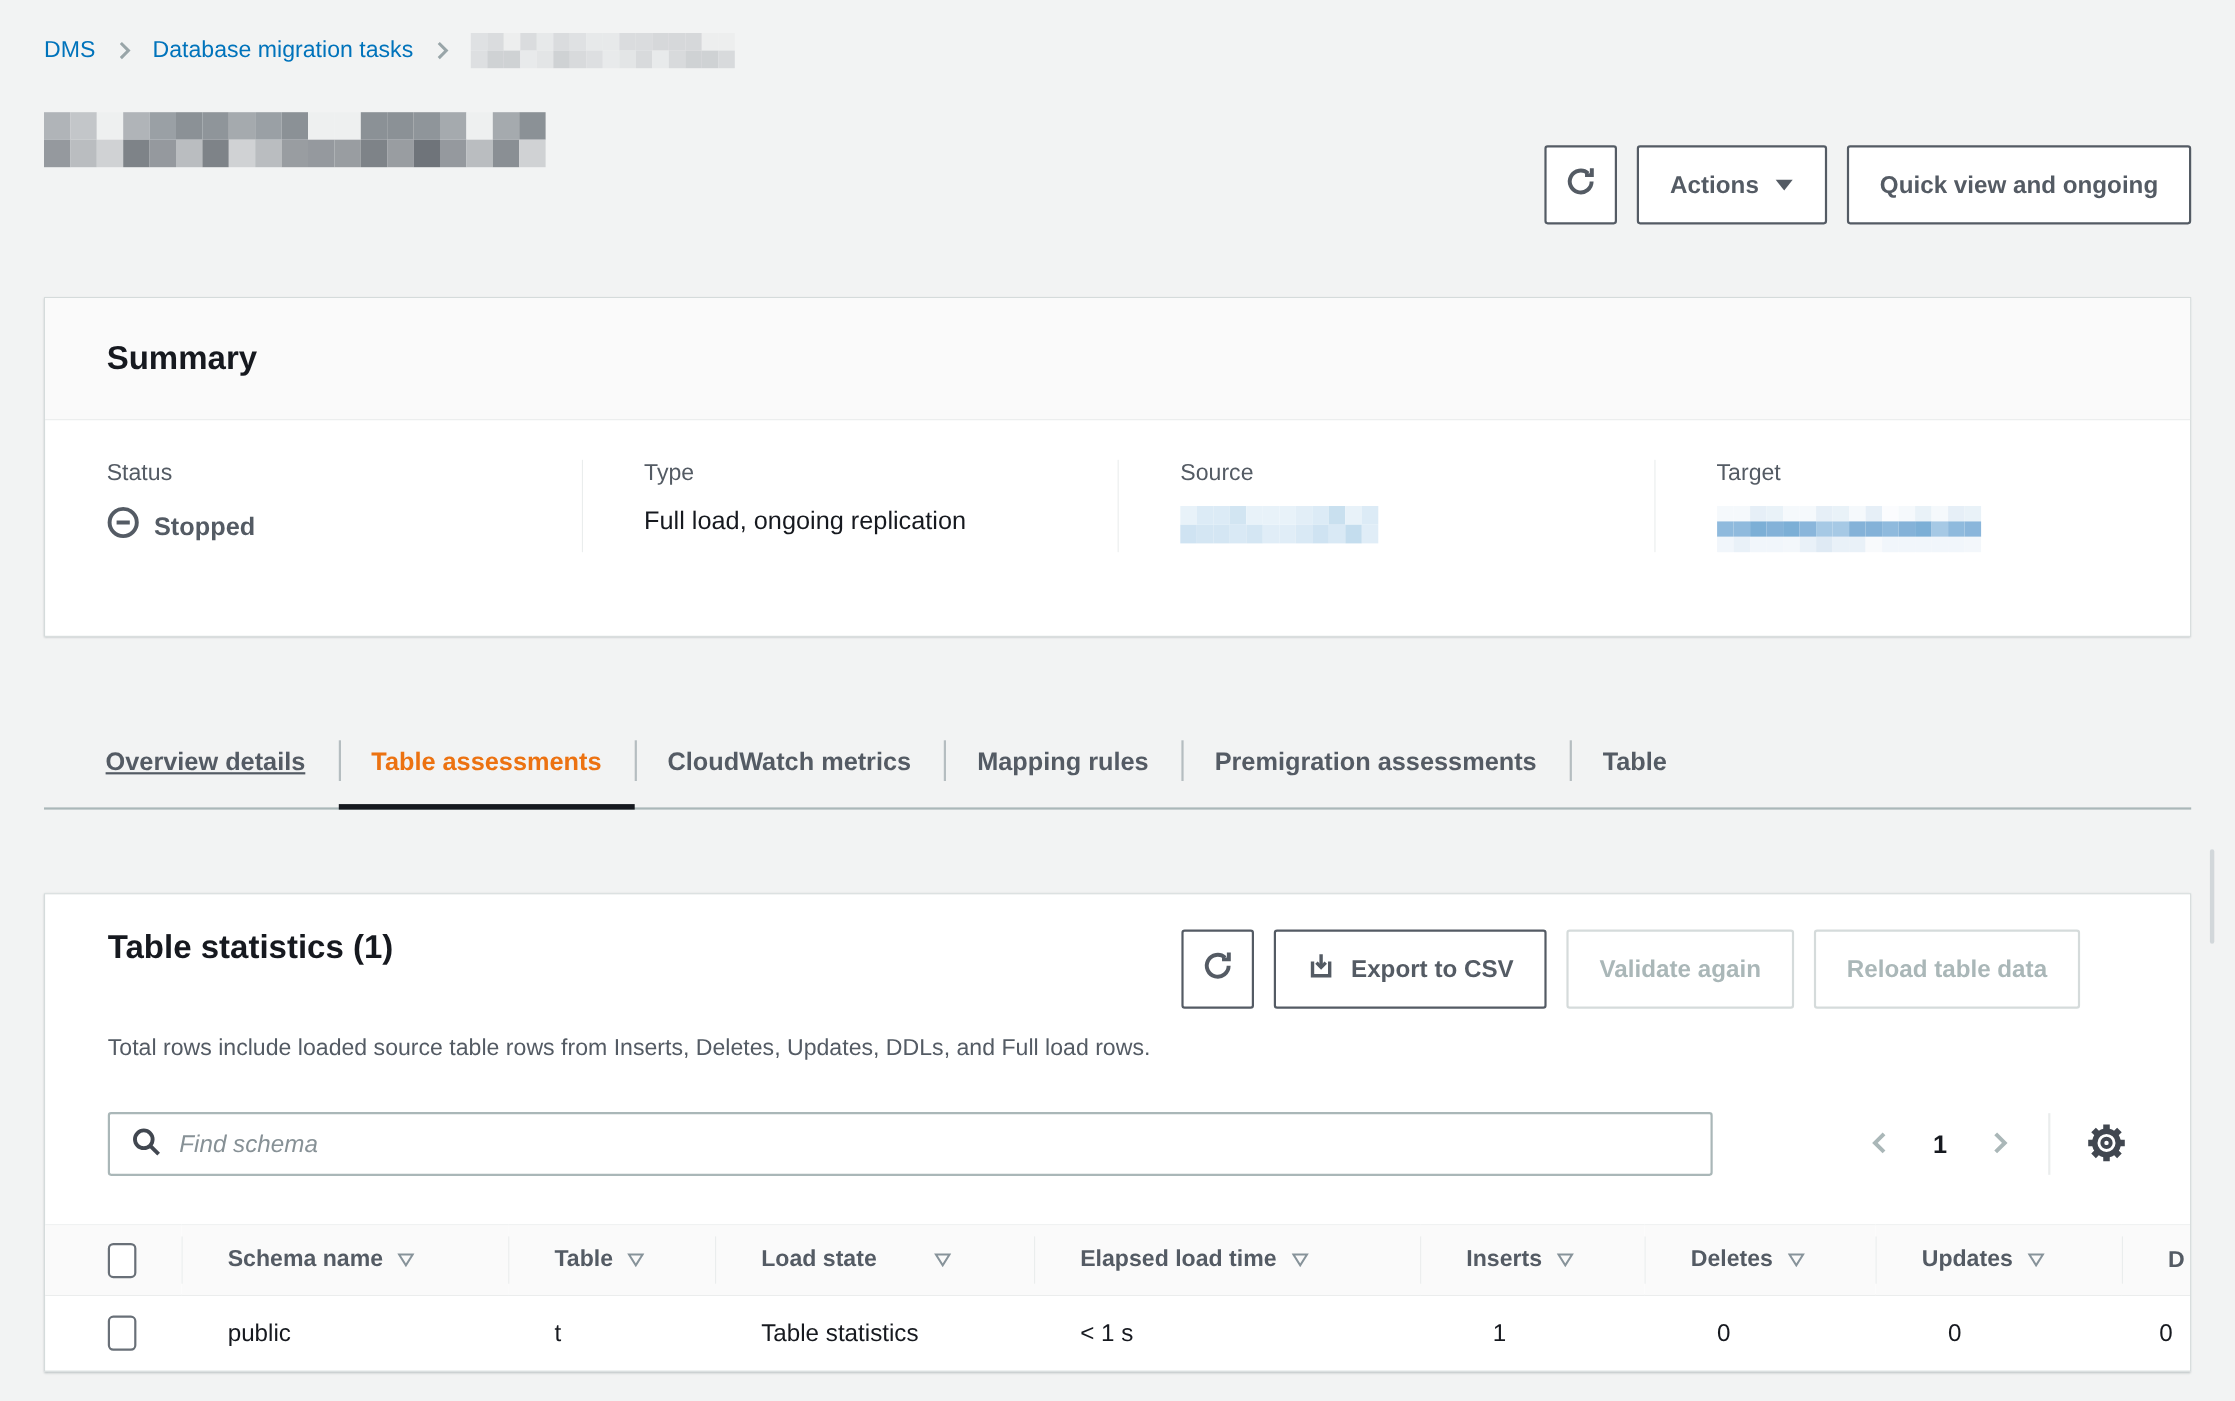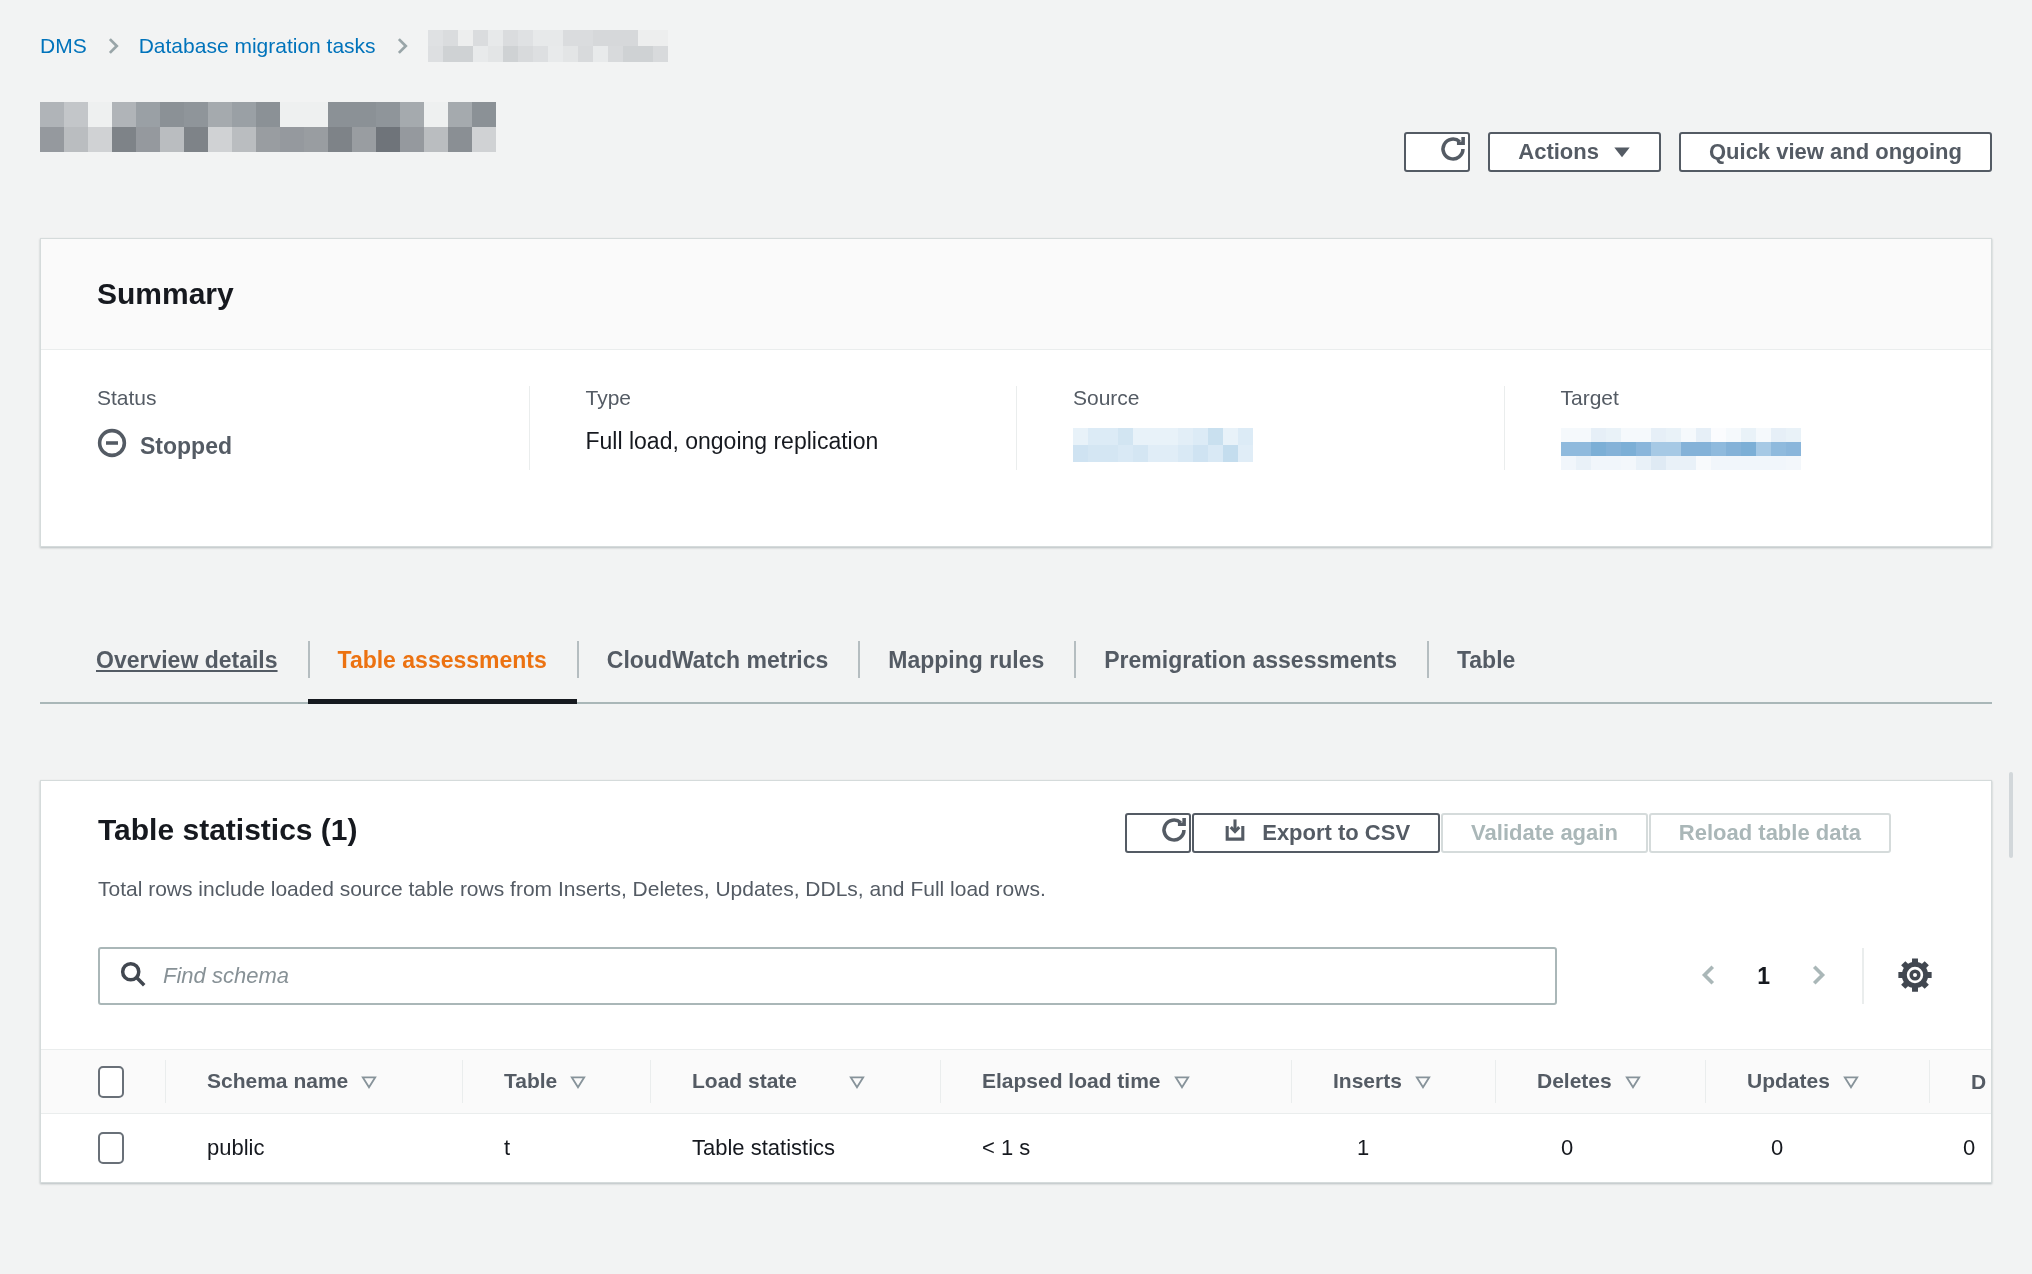--- a/index.html
+++ b/index.html
@@ -15,23 +15,23 @@
 
   
   .breadcrumb { margin-top: 30px; display: flex; align-items: center; gap: 16px; font-size: 21px; }
   .crumb-link { color: #0073bb; text-decoration: none; cursor: pointer; }
   .crumb-sep { display: inline-flex; color: #99a5a8; }
 
   
   .title-row { margin-top: 40px; display: flex; justify-content: space-between; align-items: flex-start; }
   .btn-group { display: flex; gap: 18px; margin-top: 30px; }
   .btn {
-    height: 40px; background: #fff; border: 2px solid #545b64; border-radius: 3px;
+    height: 72px; background: #fff; border: 2px solid #545b64; border-radius: 3px;
     color: #545b64; font-weight: bold; font-size: 22px; font-family: inherit;
-    padding: 0 28px; display: inline-flex; align-items: center; justify-content: flex-end; gap: 14px;
+    padding: 0 28px; display: inline-flex; align-items: center; justify-content: center; gap: 14px;
     cursor: pointer; white-space: nowrap;
   }
   .btn.icon-only { width: 66px; padding: 0; }
   .btn.disabled { border-color: #d5dbdb; color: #aab7b8; cursor: default; }
 
   
   .card {
     background: #fff; border: 1px solid #d5dbdb;
     box-shadow: 0 1px 2px 0 rgba(0,28,36,.25);
     position: relative;
@@ -55,21 +55,21 @@
     color: #545b64; cursor: pointer; white-space: nowrap;
   }
   .tab:first-child { margin-left: 26px; text-decoration: underline; }
   .tab + .tab::before { content: ""; position: absolute; left: 0; top: 20px; bottom: 24px; width: 2px; background: #b5bdc0; }
   .tab.active { color: #ec7211; }
   .tab.active::after { content: ""; position: absolute; left: 0; right: 0; bottom: -2px; height: 5px; background: #16191f; }
 
   
   .ts-card { margin-top: 76px; overflow: hidden; }
   .ts-top { padding: 32px 100px 0 57px; display: flex; justify-content: space-between; align-items: flex-start; }
-  .ts-buttons { display: flex; gap: 1px; }
+  .ts-buttons { display: flex; gap: 18px; }
   .ts-desc { padding: 24px 57px 0; color: #545b64; font-size: 21px; }
   .filter-row { margin: 46px 57px 0; display: flex; align-items: center; }
   .search-box {
     flex: none; width: 1459px; height: 58px; background: #fff;
     border: 2px solid #aab7b8; border-radius: 3px;
     display: flex; align-items: center; gap: 16px; padding: 0 19px;
   }
   .search-box input {
     border: none; outline: none; flex: 1; font-size: 22px; font-family: inherit; color: #16191f; background: transparent;
   }

